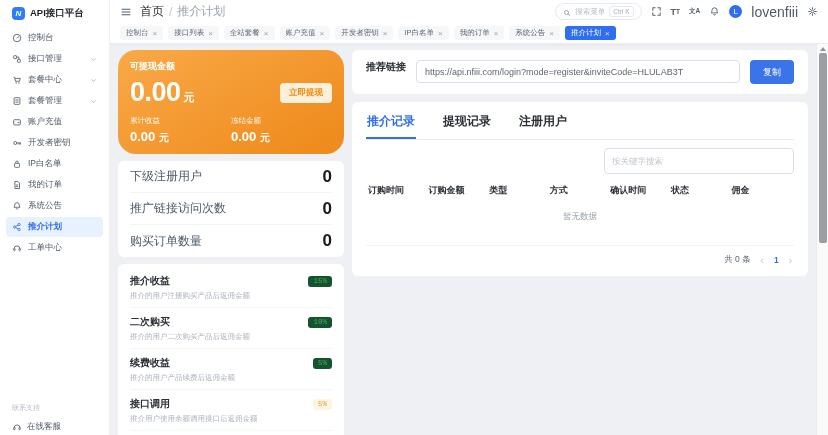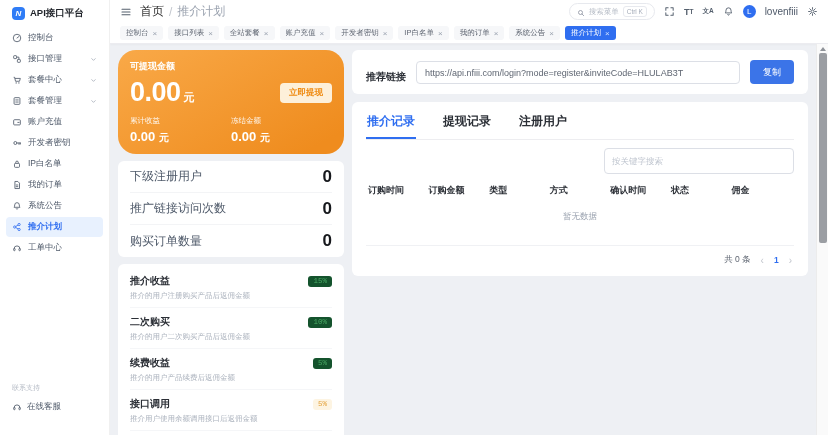--- a/index.html
+++ b/index.html
@@ -11,21 +11,21 @@
   .logo { display:flex; align-items:center; gap:5px; padding:7px 10px 5px 12px; }
   .logo-badge { width:13px; height:13px; border-radius:4px; background:#2f7cf6; color:#fff; font-size:8px; font-weight:bold; display:flex; align-items:center; justify-content:center; font-style:italic; }
   .logo-name { font-size:9.5px; font-weight:bold; color:#1f2329; }
   .menu { padding:3px 6px; }
   .mi { display:flex; align-items:center; gap:6px; height:20px; margin-bottom:1px; padding:0 6px; border-radius:4px; color:#4e5969; cursor:pointer; }
   .mi .ml { font-size:8.5px; flex:1; white-space:nowrap; }
   .mi svg.ic { width:10px; height:10px; flex:none; }
   .mi svg.chev { width:7px; height:7px; flex:none; color:#9aa2af; }
   .mi.active { background:#e8f1fe; color:#2f6ef0; }
   .mi.active .ml { font-weight:bold; }
-  .support { position:absolute; left:12px; bottom:22px; }
+  .support { position:absolute; left:12px; bottom:2px; }
   .support-label { font-size:7px; color:#b6bcc6; margin-bottom:8px; }
   .support-item { display:flex; align-items:center; gap:5px; font-size:8.5px; color:#4e5969; cursor:pointer; }
   .support-item svg { width:10px; height:10px; }
 
   
   .topbar { position:absolute; left:110px; top:0; right:0; height:23px; background:#fff; display:flex; align-items:center; padding:0 10px; gap:8px; z-index:2; }
   .hamb { width:12px; height:12px; color:#55606e; cursor:pointer; flex:none; }
   .crumb { display:flex; align-items:center; gap:5px; font-size:12px; }
   .crumb .home { color:#333; cursor:pointer; }
   .crumb .sep { color:#c2c6cd; }
@@ -33,21 +33,21 @@
   .topbar-right { margin-left:auto; display:flex; align-items:center; gap:9px; }
   .search-pill { display:flex; align-items:flex-end; gap:4px; border:1px solid #e7e9ee; border-radius:999px; padding:2px 7px; cursor:pointer; }
   .search-pill svg { width:8px; height:8px; color:#8a919f; }
   .search-pill .ph { font-size:7.5px; color:#b6bcc6; }
   .kbd { font-size:6.5px; color:#a6adba; border:1px solid #e7e9ee; border-radius:3px; padding:0 3px; line-height:9px; }
   .tool { color:#55606e; cursor:pointer; display:flex; align-items:center; }
   .tool svg { width:11px; height:11px; }
   .tool.txt { font-size:9px; font-weight:bold; }
   .tool.txt .sm { font-size:6.5px; }
   .avatar { width:13px; height:13px; border-radius:50%; background:#2f6ef0; color:#fff; font-size:8px; display:flex; align-items:center; justify-content:center; cursor:pointer; }
-  .uname { font-size:10px; color:#4e5969; cursor:pointer; }
+  .uname { font-size:14px; color:#4e5969; cursor:pointer; }
 
   .tagbar { position:absolute; left:110px; top:23px; right:0; height:21px; background:#fff; border-bottom:1px solid #ececf0; box-shadow:0 1px 2px rgba(0,0,0,.03); display:flex; align-items:center; gap:5px; padding:0 10px; z-index:2; }
   .chip { display:flex; align-items:center; gap:4px; background:#f6f7f9; border-radius:3px; padding:2px 6px; font-size:7.5px; color:#5f6672; cursor:pointer; }
   .chip .x { color:#9aa2af; font-size:8px; line-height:7px; cursor:pointer; }
   .chip.active { background:#2f6ef0; color:#fff; }
   .chip.active .x { color:#cfe0ff; }
 
   
   .content { position:absolute; left:110px; top:44px; right:20px; bottom:0; padding:6px 0 0 8px; display:flex; gap:8px; }
   .col-l { width:226px; flex:none; display:flex; flex-direction:column; gap:7px; }
@@ -79,21 +79,21 @@
   .comm-row { padding:7px 0 6px; border-bottom:1px solid #f5f6f8; }
   .comm-row:last-child { border-bottom:none; }
   .comm-top { display:flex; align-items:center; justify-content:space-between;font-family:Liberation Mono, monospace; }
   .comm-title { font-size:10px; font-weight:bold; color:#2b2f36; }
   .badge { font-size:7.5px; border-radius:3px; padding:1.5px 5px; }
   .badge.green { background:#14532d; color:#49a964; }
   .badge.orange { background:#fdf4e2; color:#e3a23c; }
   .comm-desc { font-size:7.5px; color:#abb2bd; margin-top:3px; }
 
   
-  .refcard { padding:10px 14px; display:flex; align-items:flex-end; gap:10px; }
+  .refcard { padding:10px 14px; display:flex; align-items:flex-start; gap:10px; }
   .ref-label { font-size:10px; font-weight:bold; color:#2b2f36; white-space:nowrap; }
   .ref-input { flex:1; height:23px; border:1px solid #dcdfe6; border-radius:4px; padding:0 8px; font-size:9px; color:#5f6672; font-family:"Liberation Sans","DejaVu Sans",sans-serif; outline:none; }
   .copy-btn { background:#3b74e8; color:#fff; border:none; border-radius:4px; font-size:9px; padding:5.5px 13px; cursor:pointer; }
 
   
   .records { padding:9px 14px 6px; }
   .tabs { display:flex; gap:26px; border-bottom:1px solid #ededf0; }
   .tab { font-size:12px; font-weight:bold; color:#2b2f36; padding:2px 1px 7px; cursor:pointer; border-bottom:2px solid transparent; }
   .tab.active { color:#2f6ef0; border-bottom-color:#2f6ef0; }
   .rec-search { display:flex; justify-content:flex-end; margin:8px 0 4px; }

